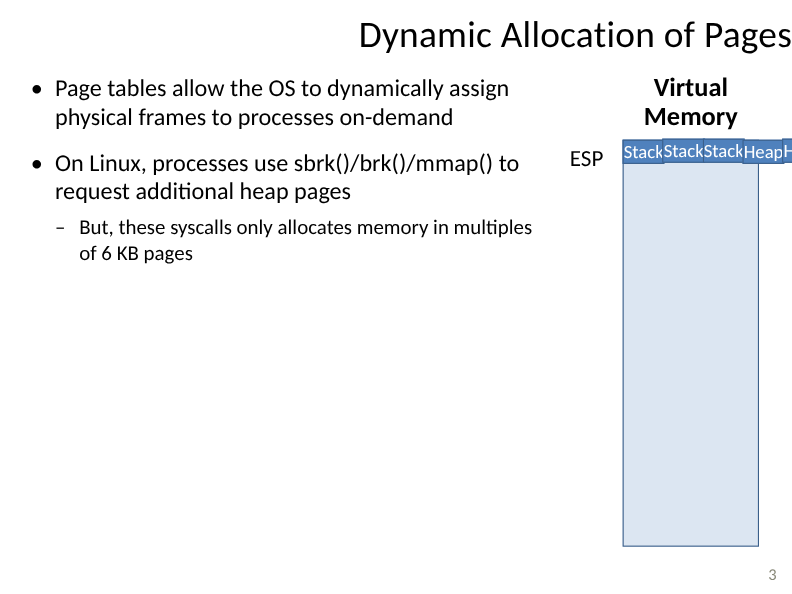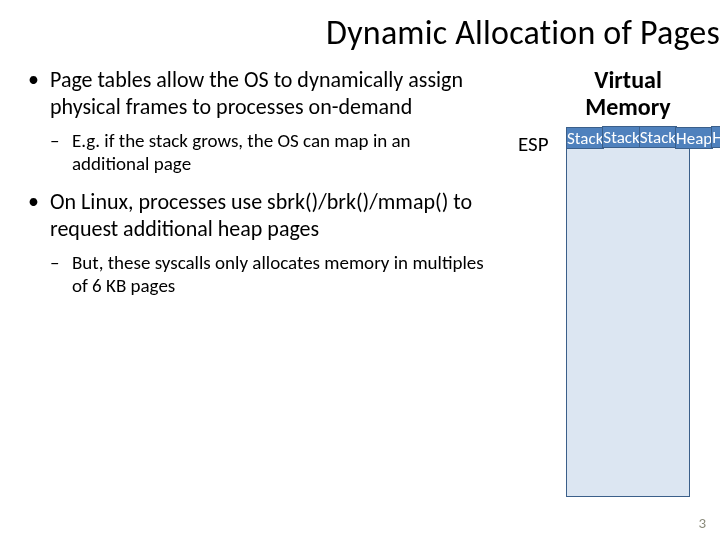--- a/index.html
+++ b/index.html
@@ -115,23 +115,20 @@
 </head>
 <body>
 
 <div class="title">Dynamic Allocation of Pages</div>
 
 <div class="content">
   <div class="left">
     <ul class="main">
       <li>
         <span>Page tables allow the OS to dynamically assign physical frames to processes on-demand</span>
-        <ul class="sub">
-          <li>E.g. if the stack grows, the OS can map in an additional page</li>
-        </ul>
       </li>
       <li>
         <span>On Linux, processes use sbrk()/brk()/mmap() to request additional heap pages</span>
         <ul class="sub">
           <li>But, these syscalls only allocates memory in multiples of 6 KB pages</li>
         </ul>
       </li>
     </ul>
   </div>
 

